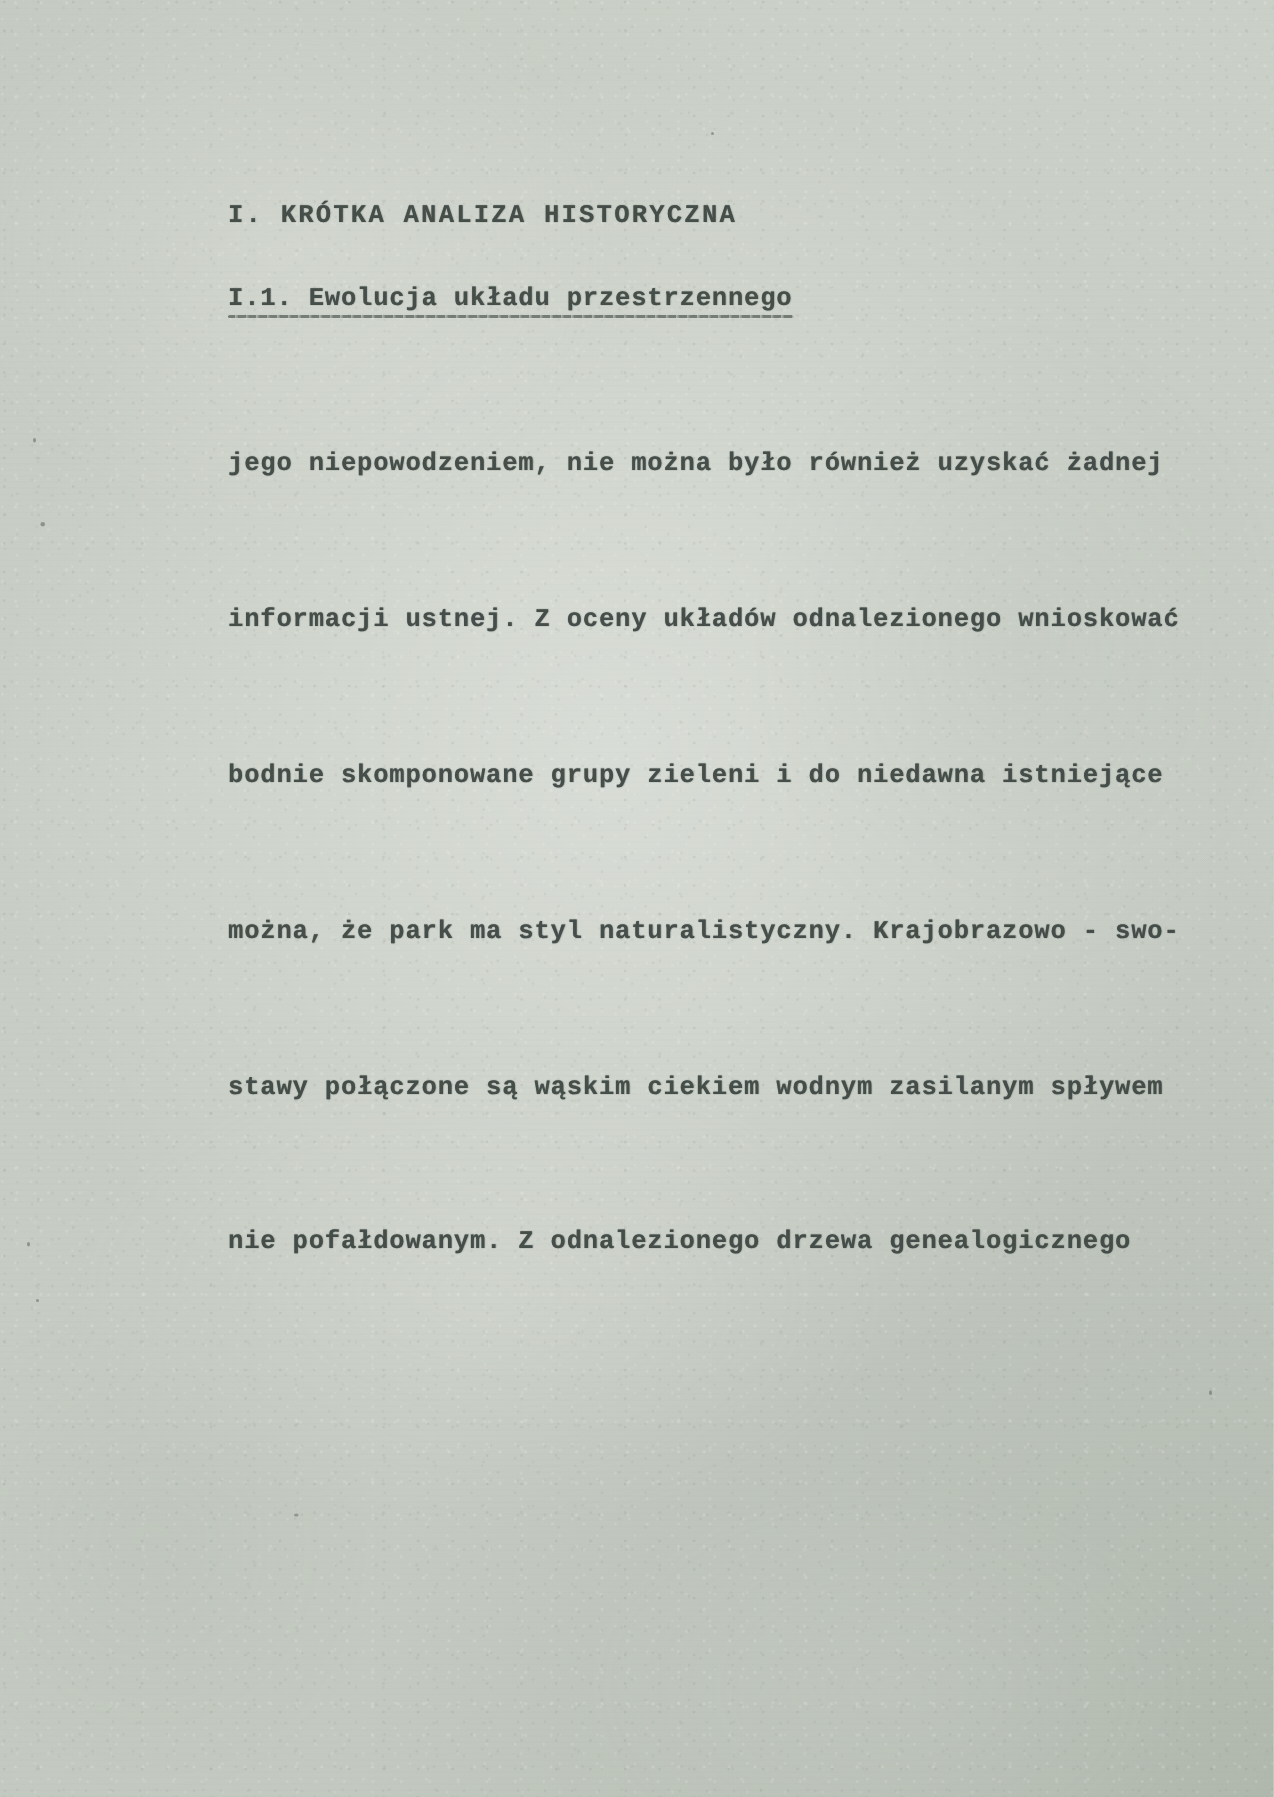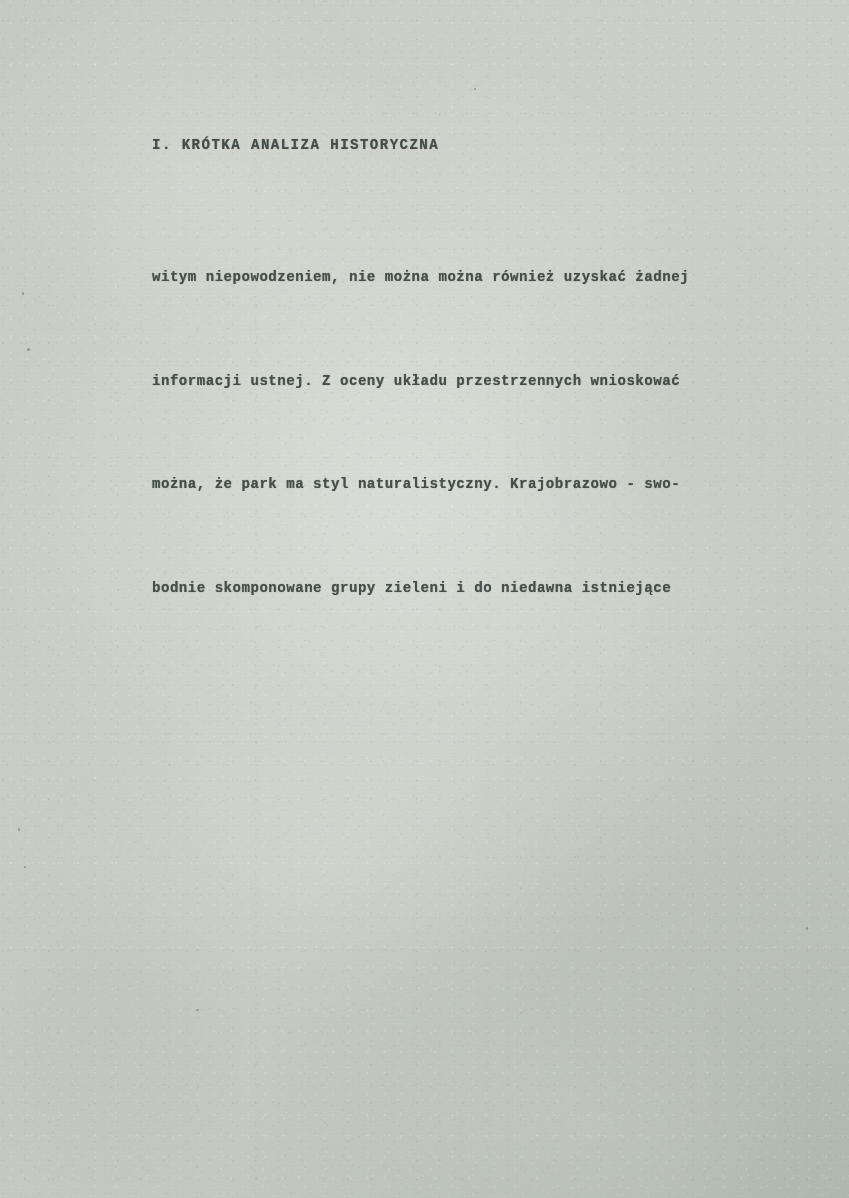--- a/index.html
+++ b/index.html
@@ -79,21 +79,21 @@
     position: absolute;
     left: 152px;
     top: 128px;
     width: 650px;
   }
 
   .typed {
     color: #3b4440;
     font-family: "Liberation Mono", "DejaVu Sans Mono", monospace;
     font-weight: bold;
-    font-size: 14px;
+    font-size: 17px;
     letter-spacing: 0.55px;
     line-height: 34.6px;
     white-space: pre;
     text-shadow:
       0 0 0.7px rgba(59,68,64,0.55),
       0.4px 0.3px 0.9px rgba(70,80,74,0.35);
     opacity: 0.93;
   }
 
   
@@ -145,28 +145,34 @@
   <div class="speck" style="left:806px; top:927px; width:2px;  height:3px;"></div>
   <div class="speck" style="left:196px; top:1009px;width:3px;  height:2px;"></div>
   <div class="speck" style="left:474px; top:88px;  width:2px;  height:2px;"></div>
 
   <div id="content">
 
     <div class="typed section-title">I. KRÓTKA ANALIZA HISTORYCZNA</div>
 
     <div class="gap-lg"></div>
 
+    <div class="heading-block">
+      <div class="typed heading-line">I.1. Ewolucja układu przestrzennego</div>
+      <div class="heading-rule" style="width:377px;"></div>
+    </div>
 
     <div class="gap-sm"></div>
 
     <div class="typed para">
-      <span class="line">witym niepowodzeniem, nie można można również uzyskać żadnej</span>
-      <span class="line">informacji ustnej. Z oceny układu przestrzennych wnioskować</span>
+      <span class="line">jego niepowodzeniem, nie można było również uzyskać żadnej</span>
+      <span class="line">informacji ustnej. Z oceny układów odnalezionego wnioskować</span>
+      <span class="line">bodnie skomponowane grupy zieleni i do niedawna istniejące</span>
       <span class="line">można, że park ma styl naturalistyczny. Krajobrazowo - swo-</span>
-      <span class="line">bodnie skomponowane grupy zieleni i do niedawna istniejące</span>
+      <span class="line">stawy połączone są wąskim ciekiem wodnym zasilanym spływem</span>
+      <span class="line">nie pofałdowanym. Z odnalezionego drzewa genealogicznego</span>
       
       
       
       
       
       
       
     </div>
 
   </div>

